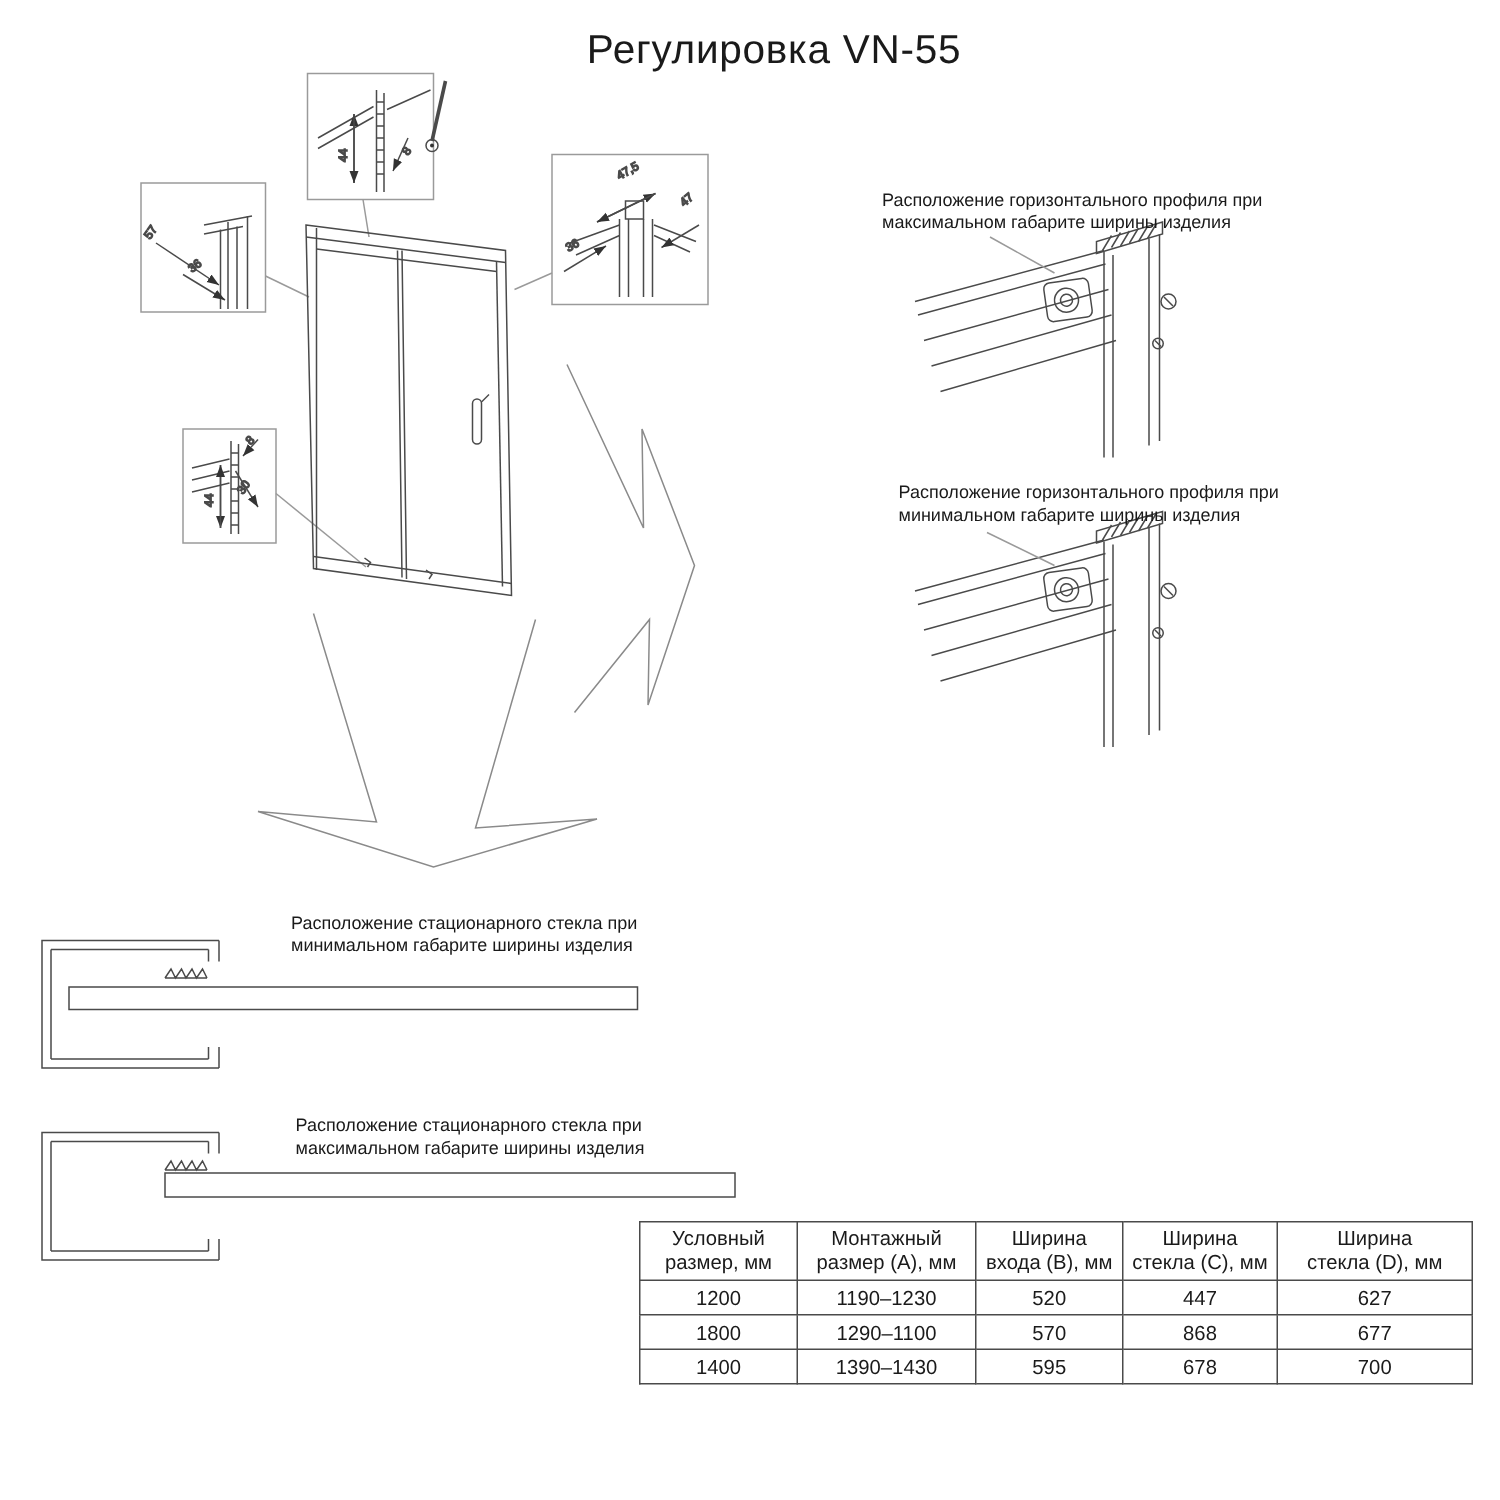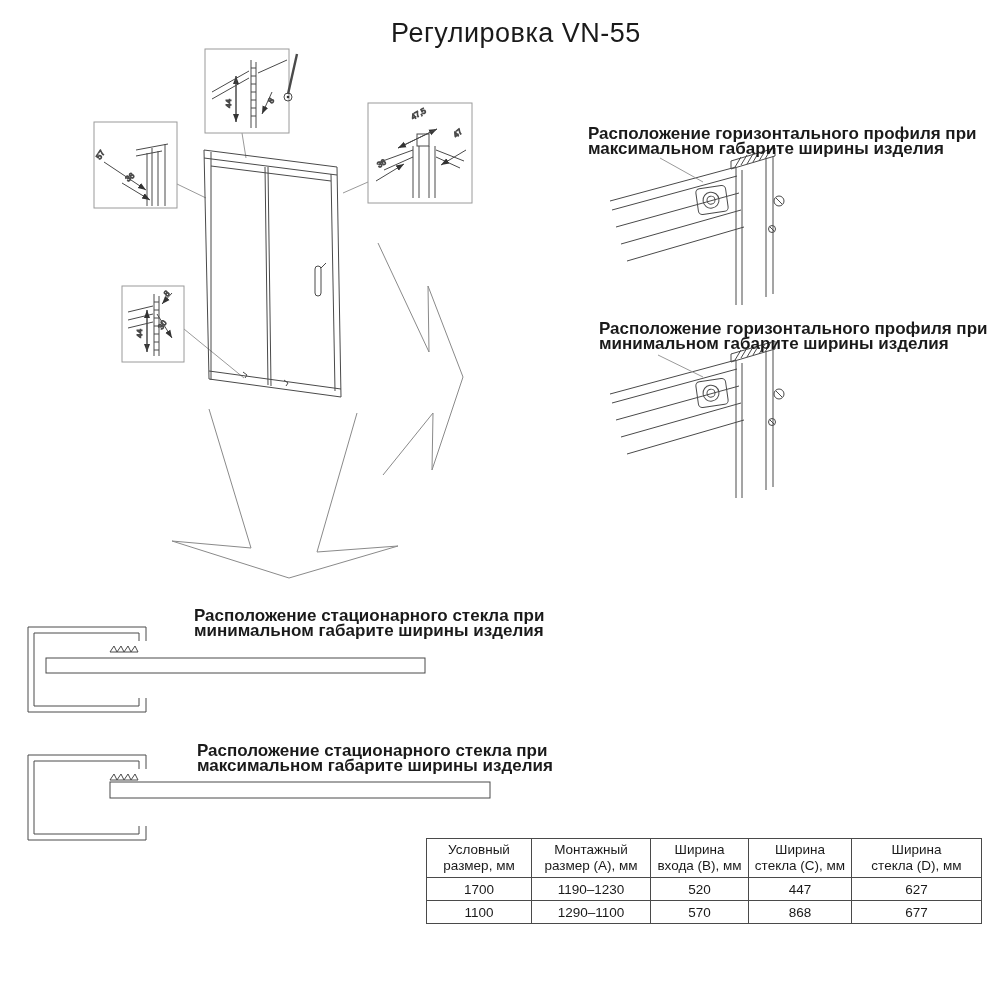--- a/index.html
+++ b/index.html
@@ -1,28 +1,28 @@
 <!DOCTYPE html>
 <html><head>
 <meta charset="utf-8">
 <style>
   html,body{margin:0;padding:0;background:#ffffff;}
   #canvas{position:relative;width:1000px;height:1000px;background:#ffffff;overflow:hidden;
           font-family:"Liberation Sans", sans-serif;color:#1a1a1a;}
   #drawing{position:absolute;left:0;top:0;}
   .title{position:absolute;left:16px;top:18px;width:1000px;text-align:center;
          font-size:27px;font-weight:500;letter-spacing:.5px;}
-  .ann{position:absolute;font-size:17px;font-weight:bold;line-height:15px;
+  .ann{position:absolute;font-size:12px;font-weight:normal;line-height:15px;
        white-space:pre-line;}
   .ann-right-top{left:588px;top:126px;}
   .ann-right-bottom{left:599px;top:321px;}
   .ann-left-top{left:194px;top:608px;}
   .ann-left-bottom{left:197px;top:743px;}
   table.spec{position:absolute;left:426px;top:814px;border-collapse:collapse;
-             table-layout:fixed;font-size:13.5px;margin-top:24px;}
+             table-layout:fixed;font-size:13.5px;}
   table.spec td,table.spec th{border:1px solid #4a4a4a;text-align:center;vertical-align:middle;
              padding:0;font-weight:normal;}
   table.spec th{height:38px;white-space:pre-line;line-height:16px;}
   table.spec td{height:22px;}
   svg text{font-family:"Liberation Sans", sans-serif;font-size:8px;fill:#1a1a1a;}
 </style>
 </head>
 <body>
 
 <div id="canvas">
@@ -173,29 +173,36 @@
         <th>Ширина
 входа (В), мм</th>
         <th>Ширина
 стекла (С), мм</th>
         <th>Ширина
 стекла (D), мм</th>
       </tr>
     </thead>
     <tbody>
       <tr>
-        <td>1700</td>
+        <td>1200</td>
         <td>1190–1230</td>
         <td>520</td>
         <td>447</td>
         <td>627</td>
       </tr>
       <tr>
-        <td>1100</td>
+        <td>1800</td>
         <td>1290–1100</td>
         <td>570</td>
         <td>868</td>
         <td>677</td>
       </tr>
+      <tr>
+        <td>1400</td>
+        <td>1390–1430</td>
+        <td>595</td>
+        <td>678</td>
+        <td>700</td>
+      </tr>
     </tbody>
   </table>
 
 </div>
 
 </body></html>

